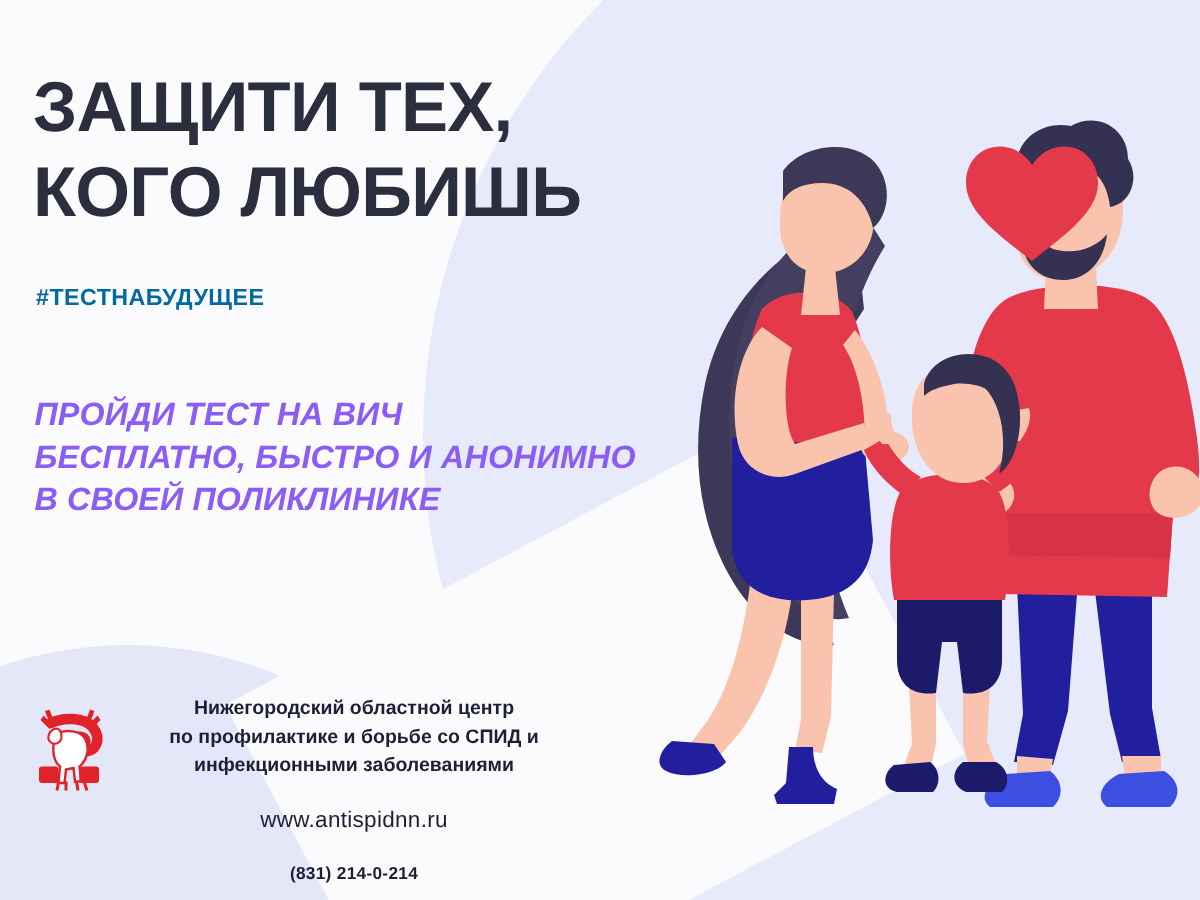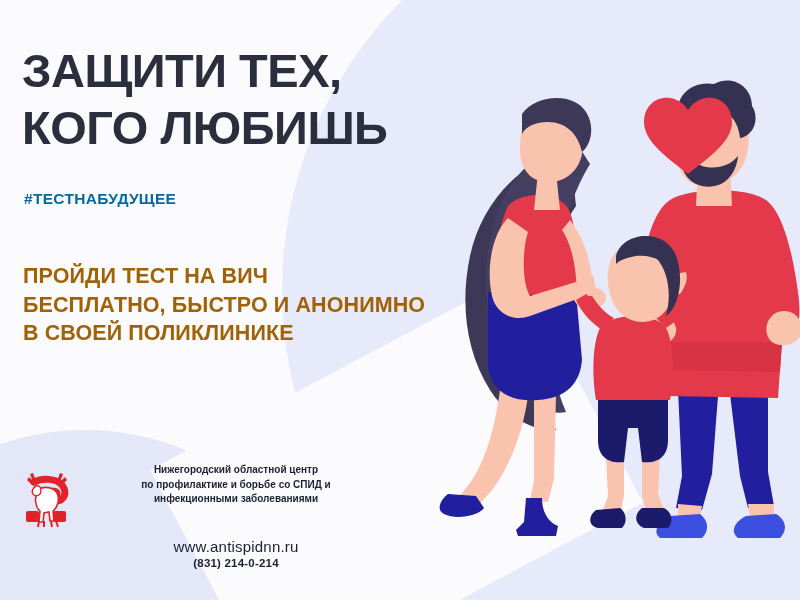--- a/index.html
+++ b/index.html
@@ -73,26 +73,27 @@
     color: #0369a1;
     font-size: 15.5px;
     font-weight: bold;
     letter-spacing: 0.3px;
   }
   .bodytext {
     position: absolute;
     left: 23px;
     top: 262px;
     width: 520px;
-    color: #a16207;
+    color: #8b5cf6;
     font-size: 21.5px;
     font-weight: bold;
     line-height: 1.33;
     letter-spacing: 0.1px;
     white-space: pre-line;
+    font-style: italic;
   }
 
   
   .footer {
     position: absolute;
     left: 20px;
     top: 463px;
     width: 400px;
     z-index: 40;
   }
@@ -102,39 +103,39 @@
   }
   .logo-emblem {
     width: 54px;
     height: 62px;
     flex: 0 0 54px;
     margin-top: 6px;
   }
   .org-lines {
     margin-left: 12px;
     color: #1b2035;
-    font-size: 10px;
+    font-size: 13px;
     font-weight: bold;
     line-height: 1.45;
     text-align: center;
     width: 300px;
     white-space: pre-line;
   }
   .site {
     margin-top: 7px;
     margin-left: 66px;
     width: 300px;
     text-align: center;
     color: #1b2035;
     font-size: 15px;
     font-weight: normal;
     letter-spacing: 0.2px;
   }
   .phone {
-    margin-top: 2px;
+    margin-top: 22px;
     margin-left: 66px;
     width: 300px;
     text-align: center;
     color: #1b2035;
     font-size: 11.5px;
     font-weight: bold;
     letter-spacing: 0.2px;
   }
 
   

